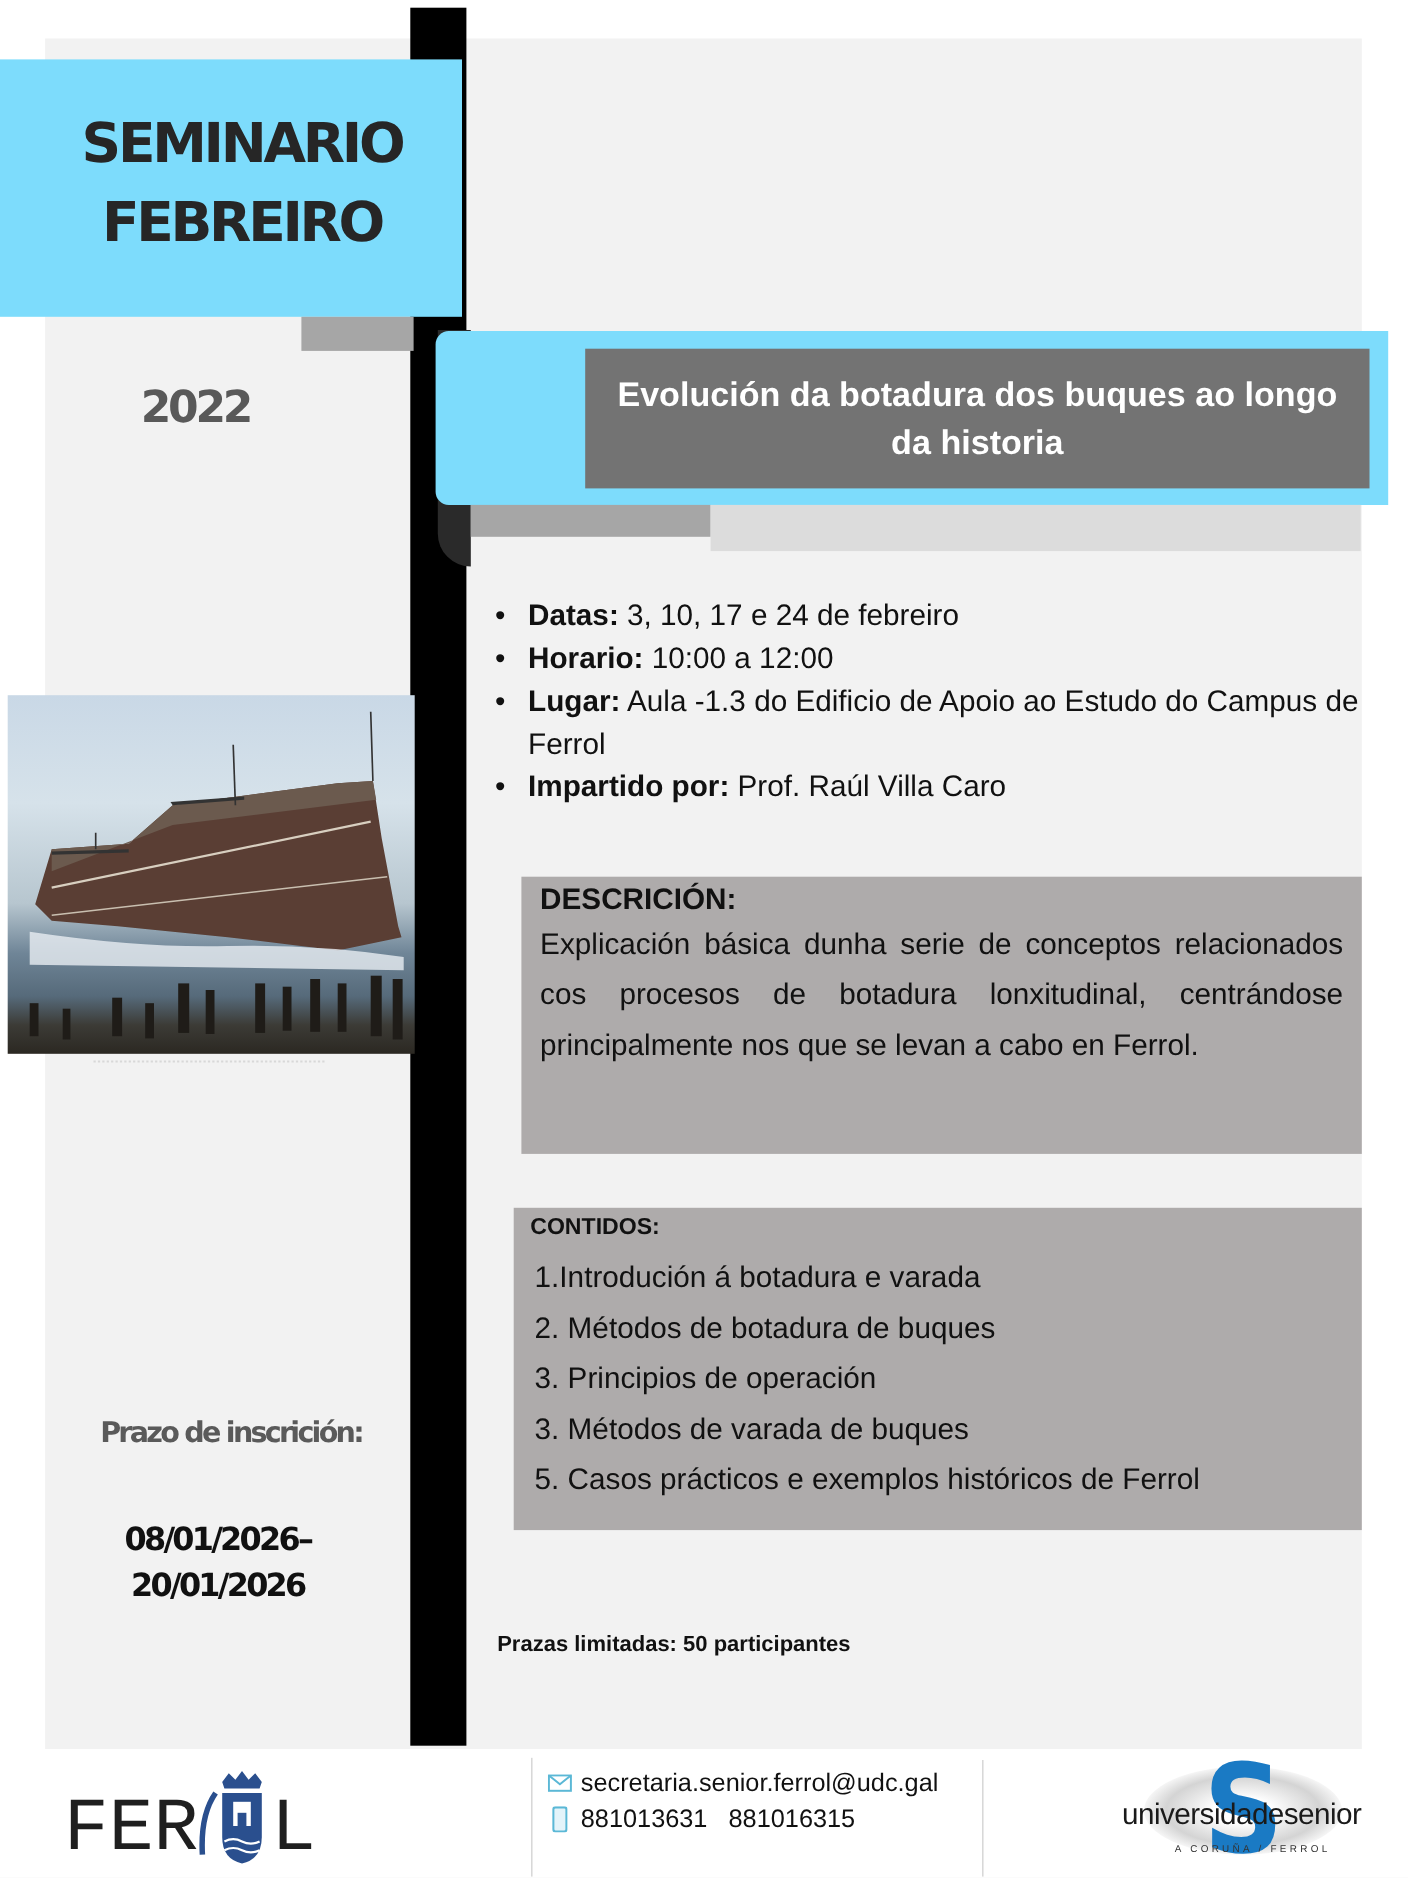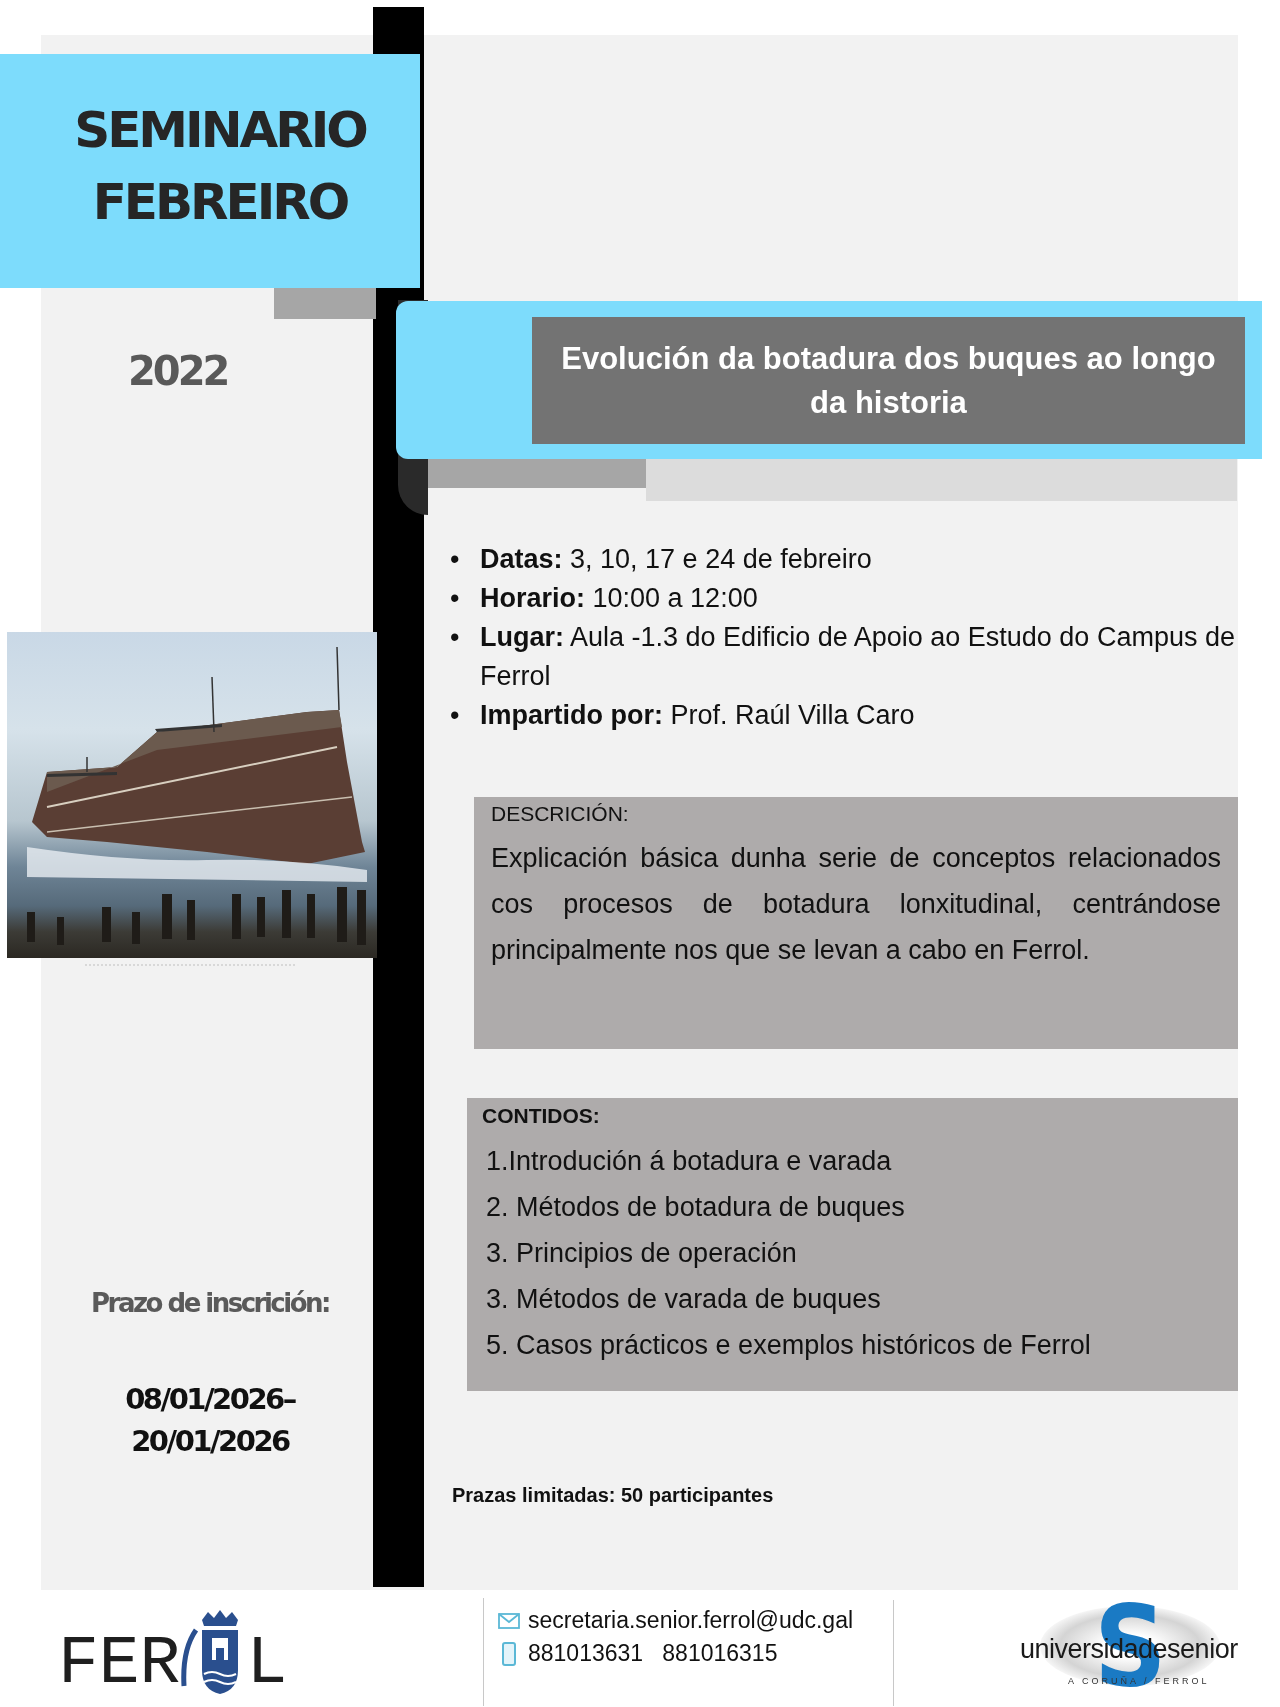--- a/index.html
+++ b/index.html
@@ -26,28 +26,28 @@
   .gray-under3 { left: 646px; top: 459px; width: 591px; height: 42px; background: #dcdcdc; }
   .info { left: 446px; top: 540px; width: 800px; font-size: 27px; line-height: 39px; color: #111; }
   .info .row { position: relative; padding-left: 34px; }
   .info .row::before { content: "•"; position: absolute; left: 4px; top: 0; }
   .info b { font-weight: bold; }
   .photo { left: 7px; top: 632px; width: 370px; height: 326px; overflow: hidden;
     background: linear-gradient(180deg, #c9d8e6 0%, #d6e2ea 30%, #b7c6cf 58%, #6f8597 72%, #566a7a 84%, #3c3b36 92%, #2b2822 100%); }
   .photo svg { width: 100%; height: 100%; display: block; }
   .photo-caption { left: 85px; top: 964px; width: 210px; height: 6px; border-top: 2px dotted #d8d8d8; }
   .desc-box { left: 474px; top: 797px; width: 764px; height: 252px; background: #aeabab; }
-  .desc-title { left: 491px; top: 802px; font-weight: normal; font-size: 21px; color: #111; }
+  .desc-title { left: 491px; top: 802px; font-weight: bold; font-size: 27px; color: #111; }
   .desc-body { left: 491px; top: 835px; width: 730px; font-size: 27px; line-height: 46px; color: #111; text-align: justify; }
   .cont-box { left: 467px; top: 1098px; width: 771px; height: 293px; background: #aeabab; }
   .cont-title { left: 482px; top: 1104px; font-weight: bold; font-size: 21px; color: #111; }
   .cont-list { left: 486px; top: 1138px; font-size: 27px; line-height: 46px; color: #111; }
   .prazo-label { left: 40px; top: 1288px; width: 340px; text-align: center; font-family: "DejaVu Sans", sans-serif;
     font-weight: bold; font-size: 26px; color: #5a5a5a; letter-spacing: -2.5px; }
-  .prazo-dates { left: 40px; top: 1378px; width: 340px; text-align: center; font-family: "DejaVu Sans", sans-serif;
+  .prazo-dates { left: 28px; top: 1378px; width: 340px; text-align: center; font-family: "DejaVu Sans", sans-serif;
     font-weight: bold; font-size: 29px; line-height: 42px; color: #111; letter-spacing: -2.5px; }
   .prazas { left: 452px; top: 1484px; font-weight: bold; font-size: 20px; color: #111; }
   .footer-div1 { left: 483px; top: 1598px; width: 1px; height: 108px; background: #c8c8c8; }
   .footer-div2 { left: 893px; top: 1600px; width: 1px; height: 106px; background: #c8c8c8; }
   .ferrol-logo { left: 58px; top: 1618px; display: flex; align-items: flex-end; height: 80px; }
   .ferrol-logo .txt { font-family: Liberation Mono, monospace; font-size: 68px; color: #1f1f1f; line-height: 1; }
   .contact { left: 498px; top: 1604px; font-size: 23px; line-height: 33px; color: #111; }
   .contact .line { display: flex; align-items: center; gap: 8px; }
   .contact .ico { width: 22px; height: 22px; display: inline-flex; align-items: center; justify-content: center; }
   .senior-logo { left: 1000px; top: 1604px; width: 260px; height: 100px; }

